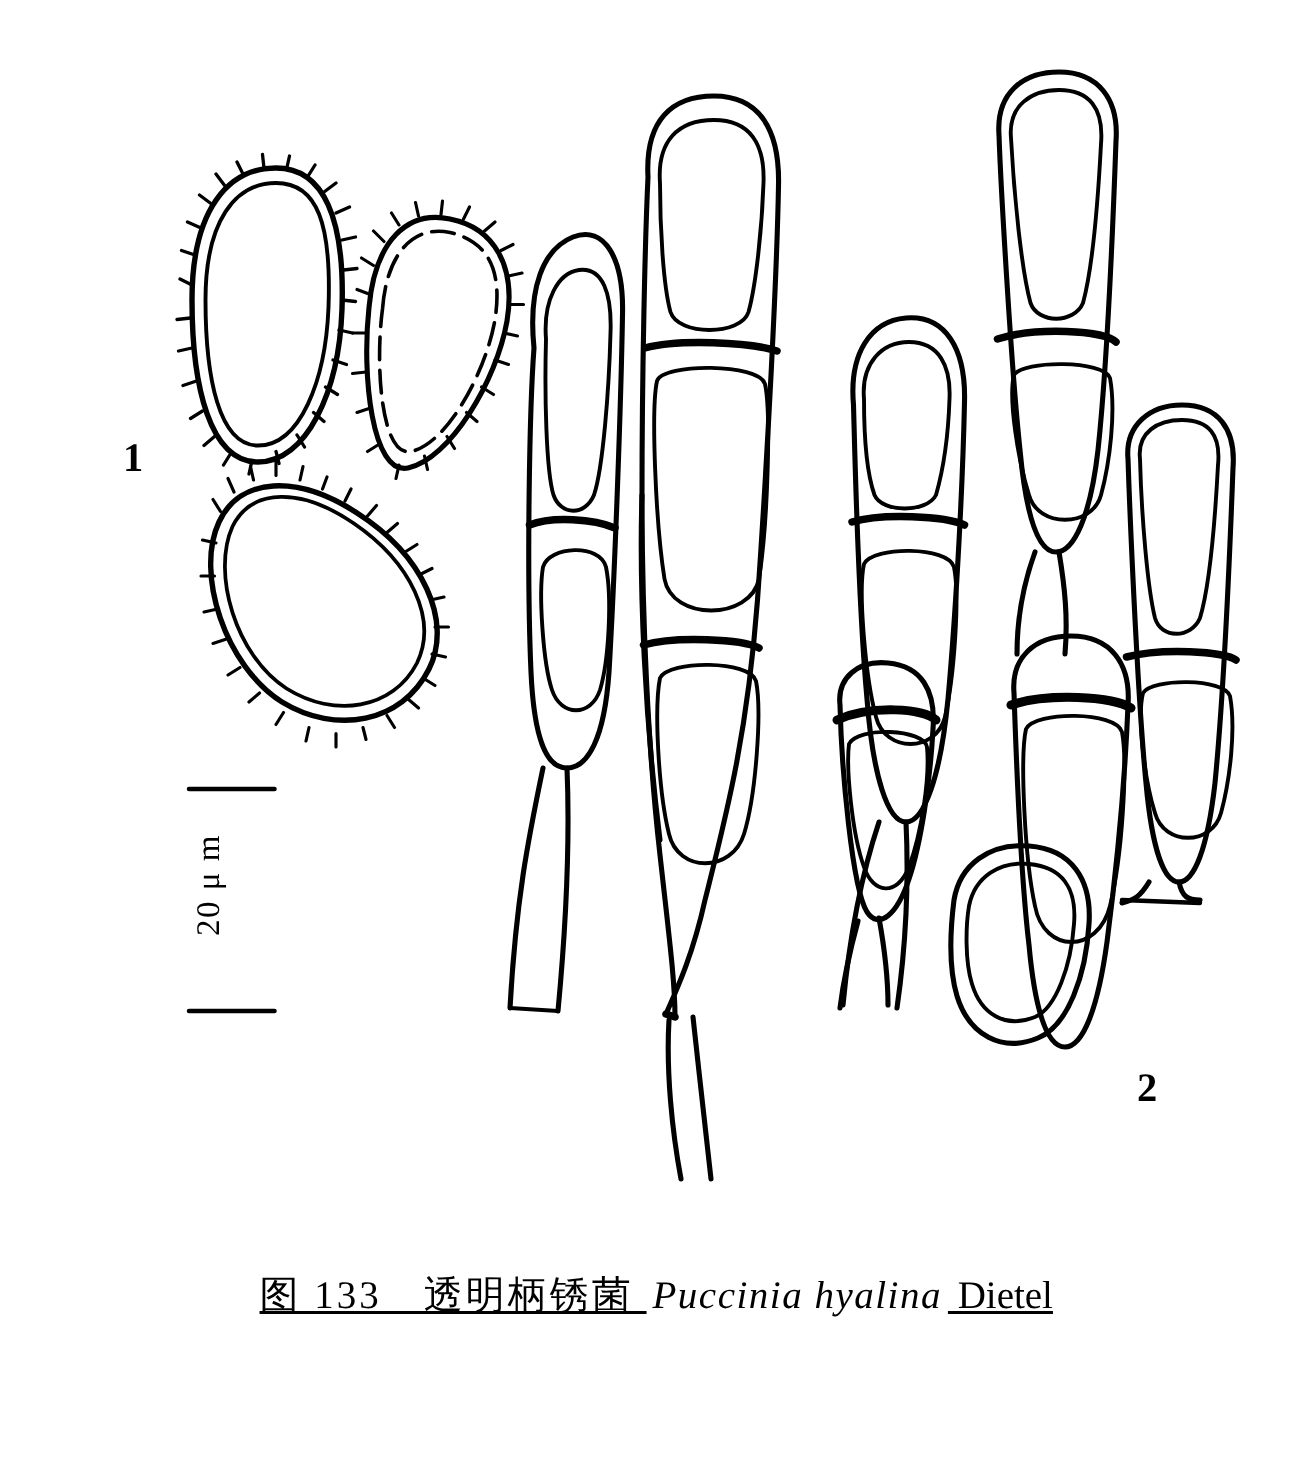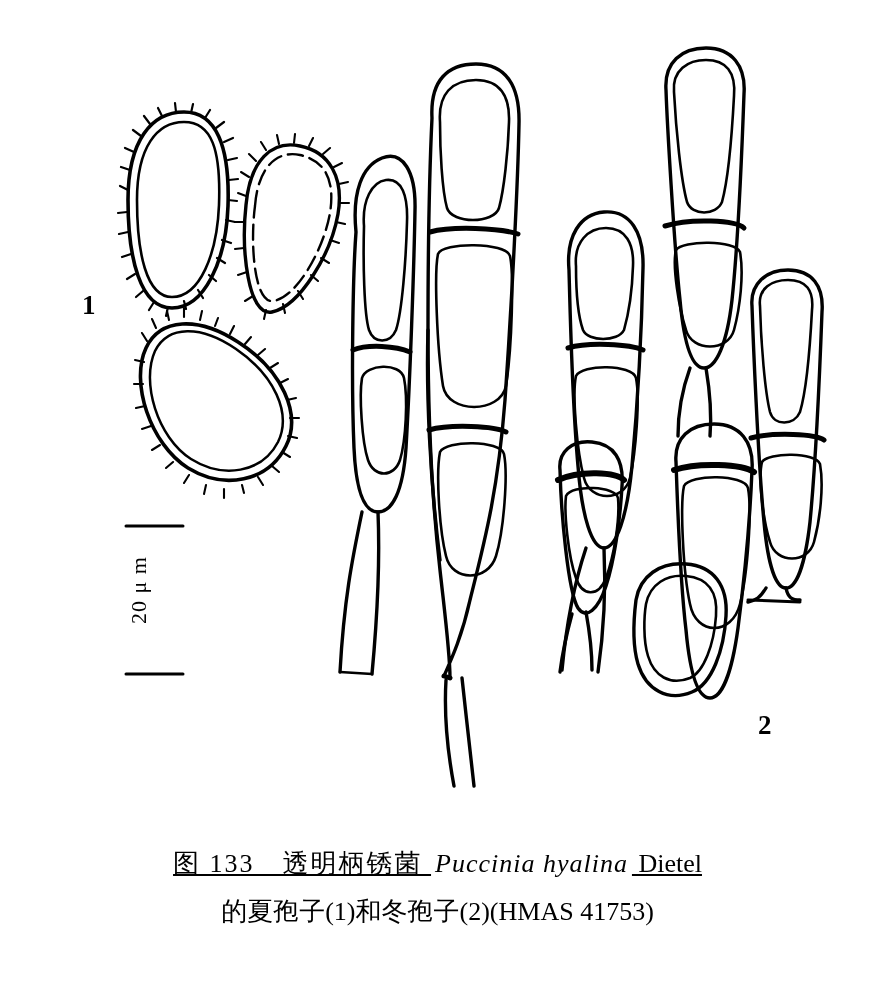--- a/index.html
+++ b/index.html
@@ -223,16 +223,15 @@
 
   <div class="label-num" id="label-1">1</div>
   <div class="label-num" id="label-2">2</div>
 
   <div class="scalebar-text">20 μ m</div>
 
   <div id="caption">
     <div class="caption-line">
       <span class="cap-seg sp-wide">图 133　透明柄锈菌 </span><span class="sci-name">Puccinia hyalina</span><span class="cap-seg"> Dietel</span>
     </div>
-    <div class="caption-line">的夏孢子(1)和冬孢子(2)(HMAS 41753)</div>
   </div>
 
 </div>
 
 </body></html>

